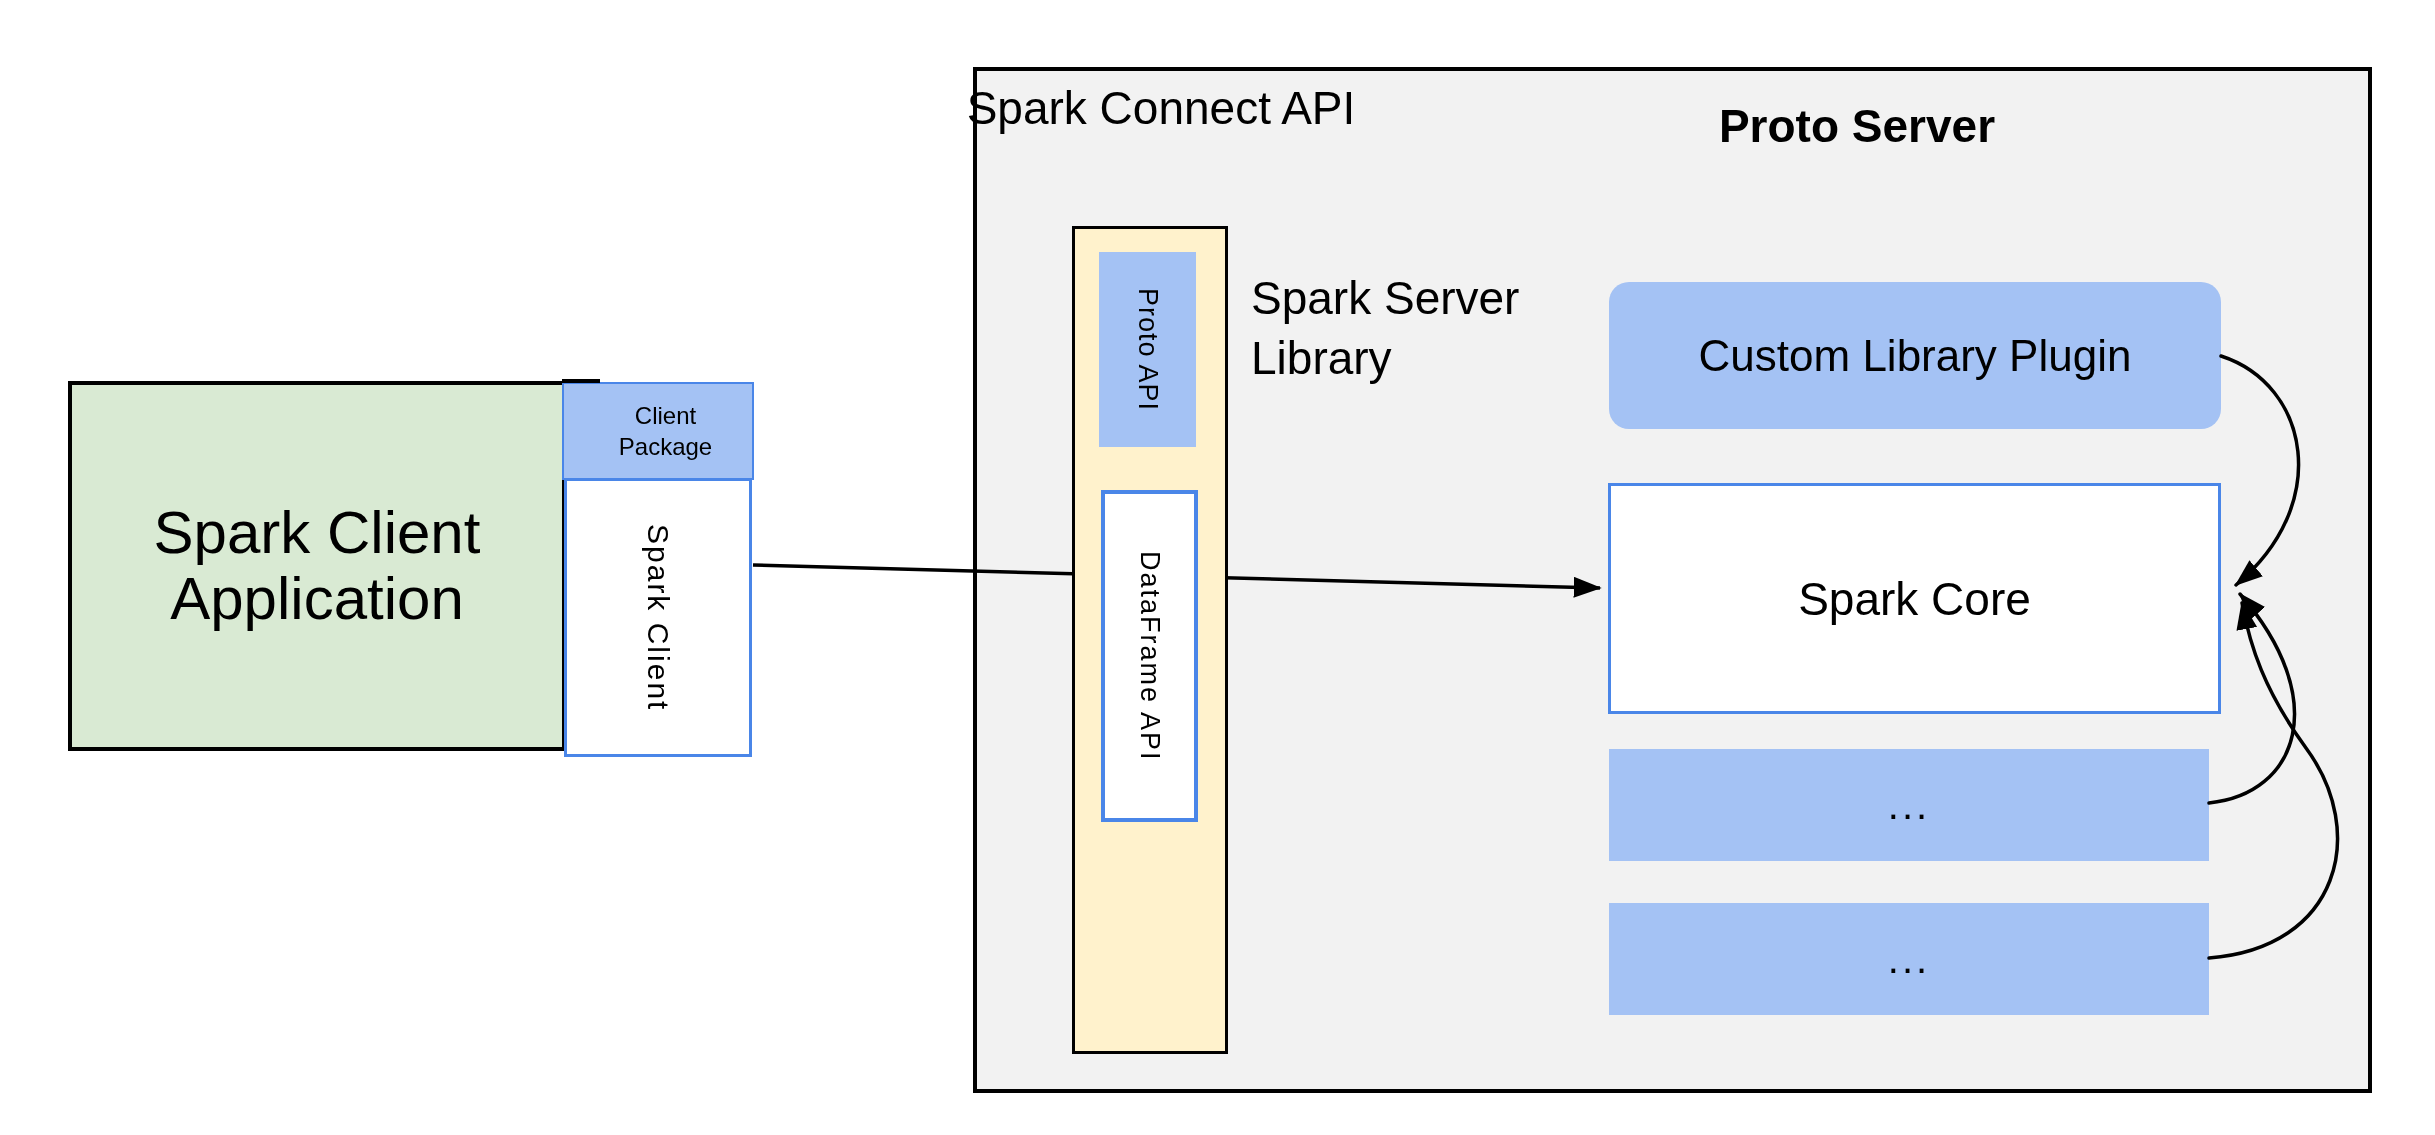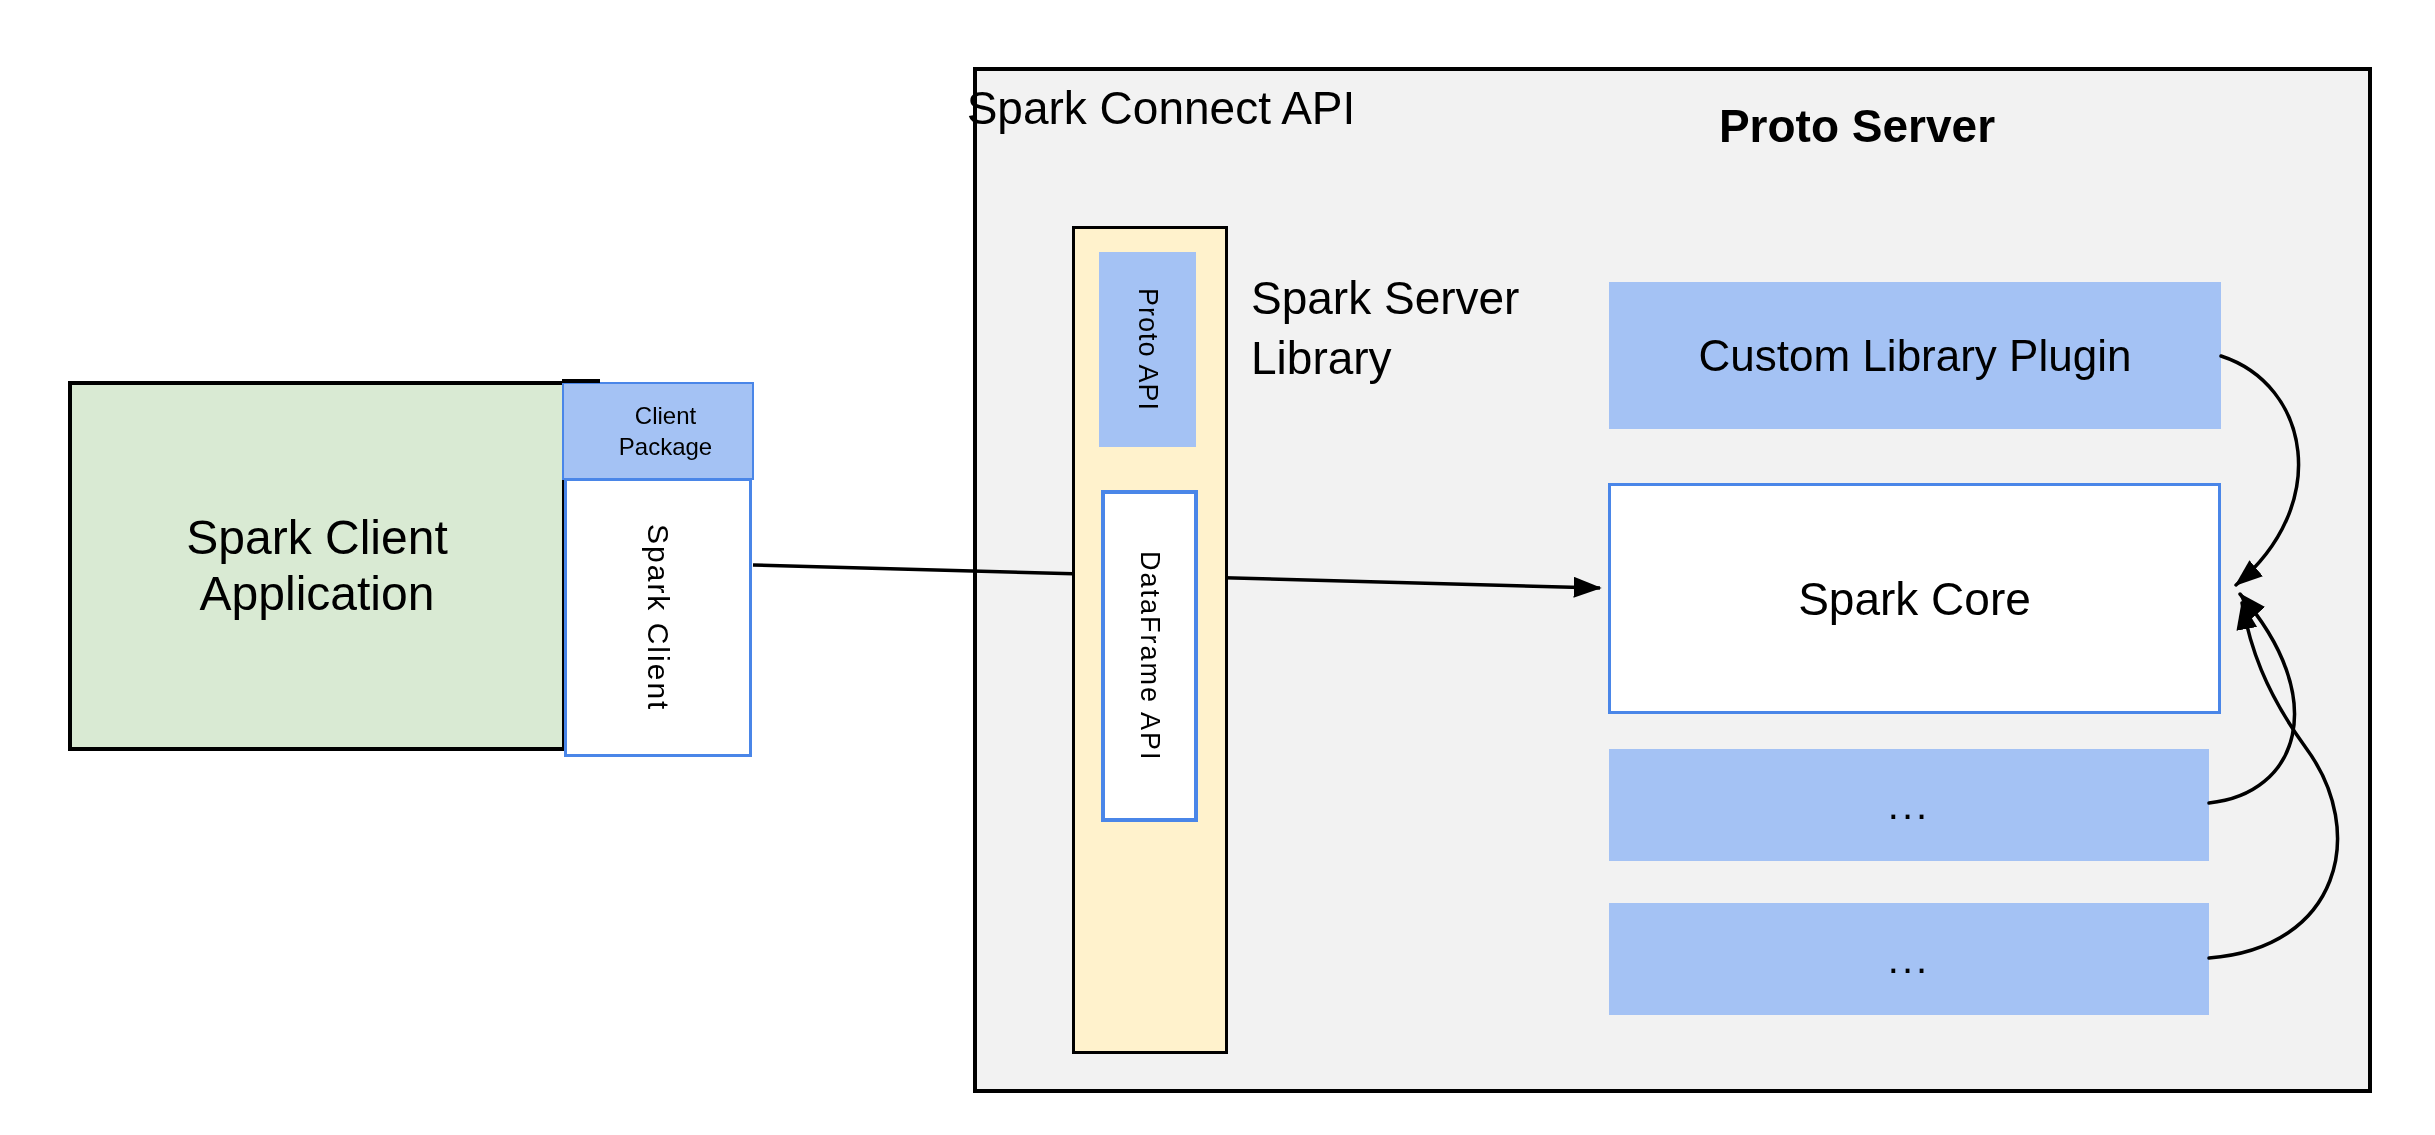--- a/index.html
+++ b/index.html
@@ -9,22 +9,22 @@
   html,body{margin:0;padding:0;background:#ffffff;}
   #canvas{position:relative;width:2435px;height:1135px;background:#ffffff;
           font-family:"Liberation Sans",sans-serif;color:#000000;overflow:hidden;}
   .box{position:absolute;box-sizing:border-box;}
   .center{display:flex;align-items:center;justify-content:center;text-align:center;}
   .green{background:var(--green-fill);border:4px solid #000;}
   .grayframe{background:var(--gray-fill);border:4px solid #000;}
   .yellow{background:var(--yellow-fill);border:3px solid #000;}
   .bluefill{background:var(--blue-fill);}
   .whiteblue{background:#fff;border:3px solid var(--blue-border);}
-  .biglabel{font-size:48px;line-height:56px;}
-  .midlabel{font-size:44px;}
+  .biglabel{font-size:60px;line-height:66px;}
+  .midlabel{font-size:44px;border-radius:20px;}
   .corelabel{font-size:46px;}
   .heading{font-size:46px;line-height:64px;text-align:center;position:absolute;}
   .heading2{font-size:46px;line-height:60px;text-align:left;position:absolute;}
   .title-bold{font-size:46px;line-height:64px;font-weight:bold;text-align:center;position:absolute;}
   .vtext{writing-mode:vertical-rl;text-orientation:mixed;white-space:nowrap;}
   .pkg-label{font-size:24px;line-height:31px;text-align:center;}
   .dots{font-size:40px;letter-spacing:3px;}
   svg.arrows{position:absolute;left:0;top:0;z-index:5;}
   .z1{z-index:1}.z2{z-index:2}.z6{z-index:6}.z7{z-index:7}.z8{z-index:8}
 </style>

